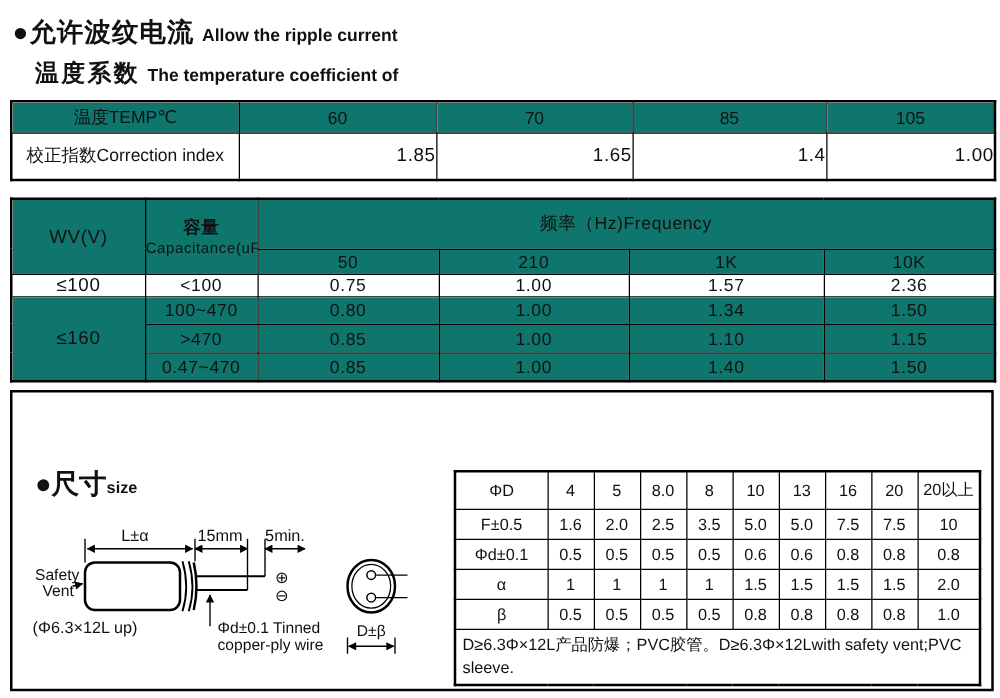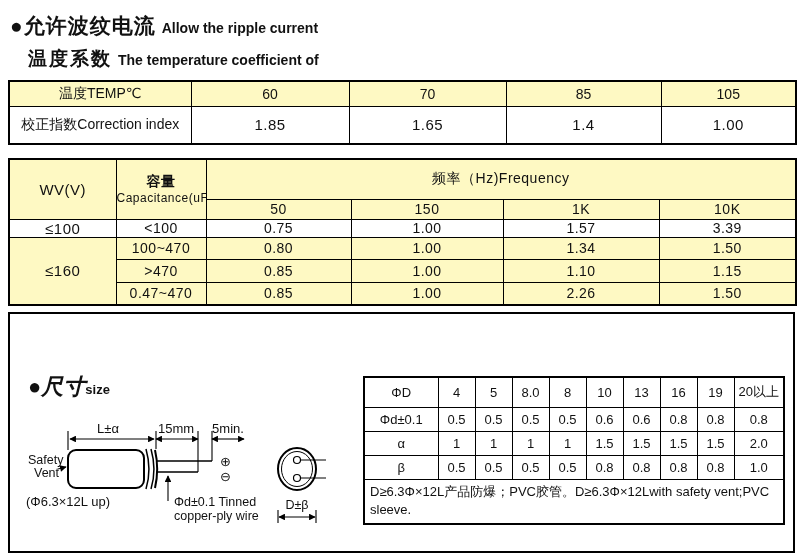--- a/index.html
+++ b/index.html
@@ -7,28 +7,28 @@
         font-family:"Liberation Sans","DejaVu Sans",sans-serif;color:#111;}
   .abs{position:absolute;}
   
   .h-zh-lg{font-size:21px;font-weight:bold;letter-spacing:1px;}
   .h-zh-md{font-size:19px;font-weight:bold;letter-spacing:2px;}
   .h-en{font-size:14px;font-weight:600;margin-left:6px;}
   .freq-strip{left:8px;top:131px;width:787px;height:27px;border-left:2px solid #000;border-right:2px solid #000;
               display:flex;align-items:center;padding-left:4px;box-sizing:border-box;}
   .freq-zh{font-size:17px;font-weight:bold;}
   .freq-en{font-size:14px;letter-spacing:1.5px;margin-left:2px;}
-  .size-zh{font-size:22px;font-weight:bold;font-style:italic;}
+  .size-zh{font-size:22px;font-weight:bold;}
   .size-en{font-size:13px;font-weight:600;}
   
   table.tbl{border-collapse:collapse;table-layout:fixed;border:2px solid #000;}
   table.tbl td{border:1px solid #000;text-align:center;vertical-align:middle;padding:0;overflow:hidden;}
-  .g{background:#fef9c3;}
+  .g{background:#0f766e;}
   .t1 td{font-size:14px;}
-  .t1 .val{font-size:15px;letter-spacing:0.5px;}
+  .t1 .val{font-size:15px;letter-spacing:0.5px;text-align:right;}
   .t2 td{font-size:14px;letter-spacing:0.5px;}
   .t2 .wv{font-size:15px;}
   .cap-zh{font-size:14px;font-weight:bold;}
   .cap-en{font-size:12px;}
   .t3 td{font-size:13px;height:23px;}
   .t3 .lab{font-size:13px;}
   .t3 td.note{font-size:13px;text-align:left;padding:3px 5px;line-height:1.45;height:auto;}
   .bigbox{left:8px;top:312px;width:787px;height:241px;border:2px solid #000;box-sizing:border-box;}
   
   svg text{font-family:"Liberation Sans","DejaVu Sans",sans-serif;fill:#111;}
@@ -87,52 +87,52 @@
         <tr style="height:40px;padding-left:24px;">
       <td class="g wv" rowspan="2">WV(V)</td>
       <td class="g" rowspan="2">
         <div class="cap-zh">容量</div>
         <div class="cap-en">Capacitance(uF)</div>
       </td>
       <td class="g" colspan="4">频率（Hz)Frequency</td>
     </tr>
     <tr style="height:20px;">
       <td class="g">50</td>
-      <td class="g">150</td>
+      <td class="g">210</td>
       <td class="g">1K</td>
       <td class="g">10K</td>
     </tr>
     <tr style="height:14px;">
       <td class="wv">≤100</td>
       <td>&lt;100</td>
       <td>0.75</td>
       <td>1.00</td>
       <td>1.57</td>
-      <td>3.39</td>
+      <td>2.36</td>
     </tr>
     <tr style="height:22px;">
       <td class="g wv" rowspan="3">≤160</td>
       <td class="g">100~470</td>
       <td class="g">0.80</td>
       <td class="g">1.00</td>
       <td class="g">1.34</td>
       <td class="g">1.50</td>
     </tr>
     <tr style="height:23px;">
       <td class="g">&gt;470</td>
       <td class="g">0.85</td>
       <td class="g">1.00</td>
       <td class="g">1.10</td>
       <td class="g">1.15</td>
     </tr>
     <tr style="height:23px;margin-top:40px;">
       <td class="g">0.47~470</td>
       <td class="g">0.85</td>
       <td class="g">1.00</td>
-      <td class="g">2.26</td>
+      <td class="g">1.40</td>
       <td class="g">1.50</td>
     </tr>
   </tbody>
     </table>
 
   <div class="abs bigbox"></div>
 
   <div class="abs" style="left:28px;top:372px;">
     <span class="size-zh">●尺寸</span><span class="size-en">size</span>
   </div>
@@ -200,22 +200,34 @@
     <tbody>
         <tr style="height:30px;">
       <td class="lab">ΦD</td>
       <td>4</td>
       <td>5</td>
       <td>8.0</td>
       <td>8</td>
       <td>10</td>
       <td>13</td>
       <td>16</td>
-      <td>19</td>
+      <td>20</td>
       <td>20以上</td>
+    </tr>
+    <tr>
+      <td class="lab">F±0.5</td>
+      <td>1.6</td>
+      <td>2.0</td>
+      <td>2.5</td>
+      <td>3.5</td>
+      <td>5.0</td>
+      <td>5.0</td>
+      <td>7.5</td>
+      <td>7.5</td>
+      <td>10</td>
     </tr>
     <tr>
       <td class="lab">Φd±0.1</td>
       <td>0.5</td>
       <td>0.5</td>
       <td>0.5</td>
       <td>0.5</td>
       <td>0.6</td>
       <td>0.6</td>
       <td>0.8</td>

